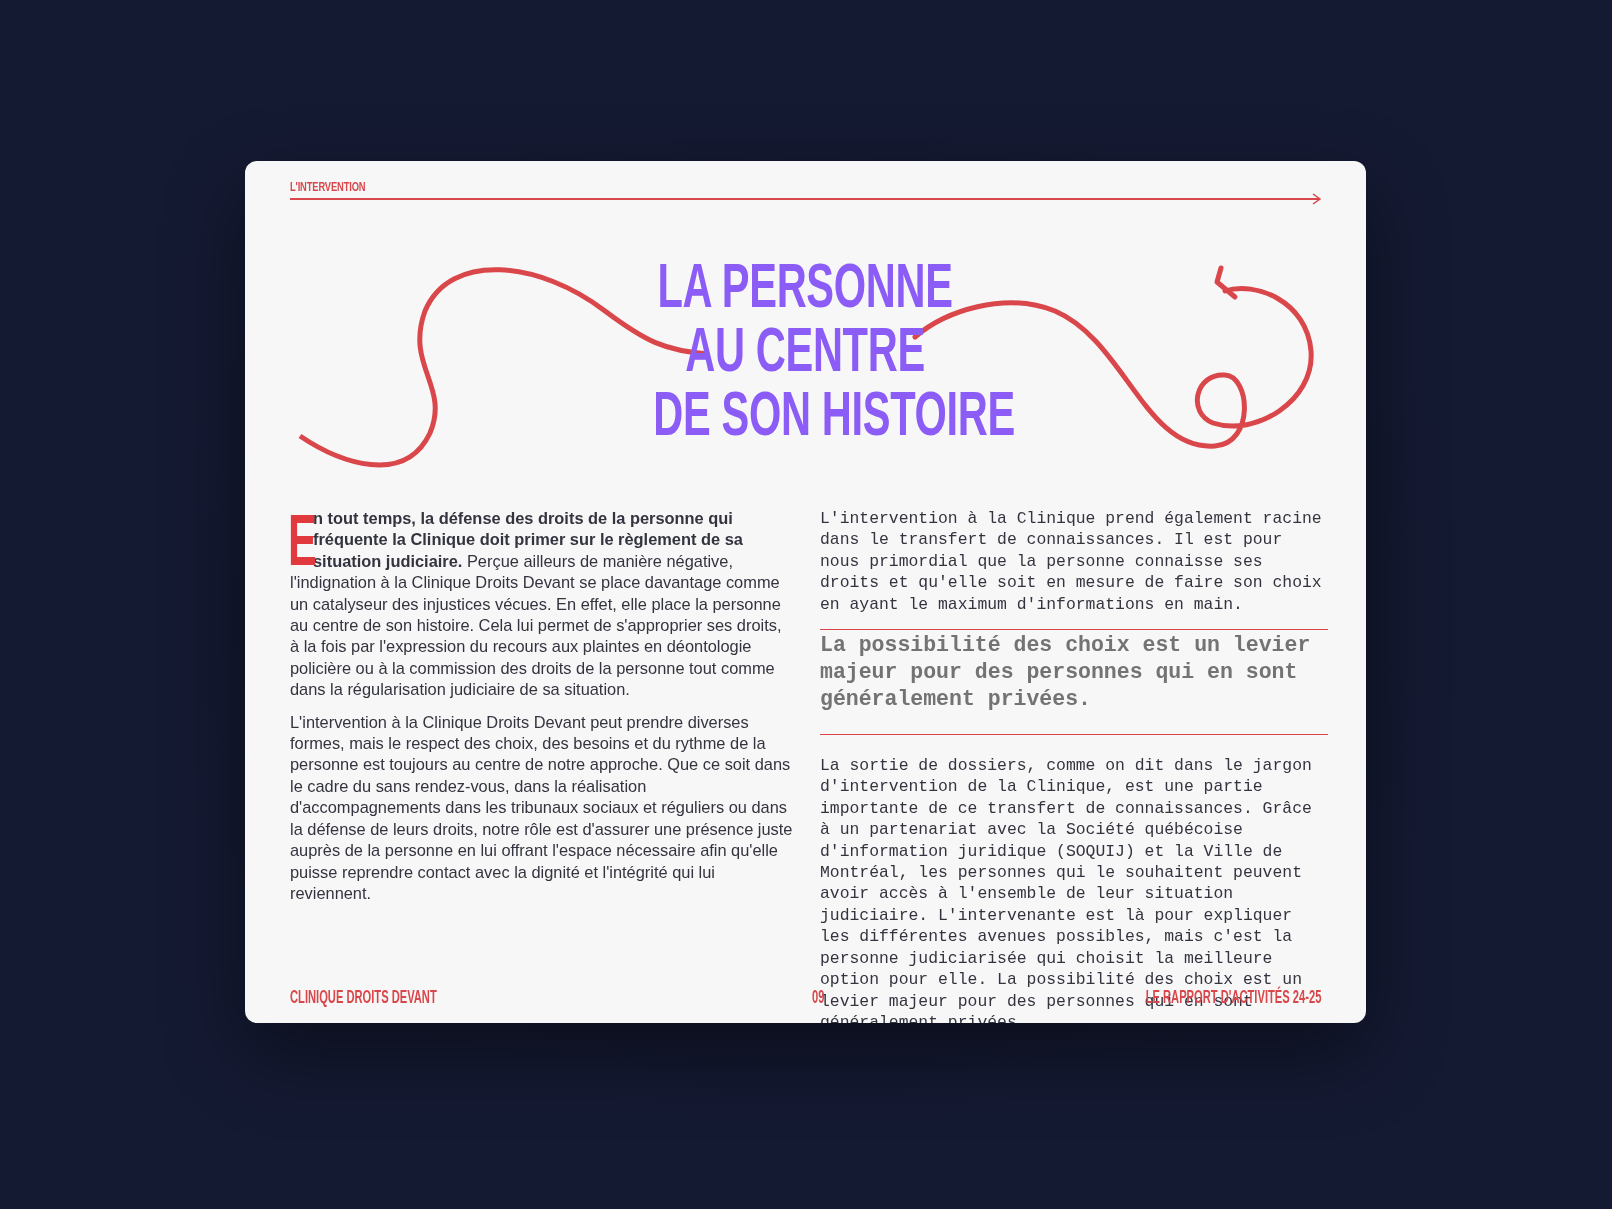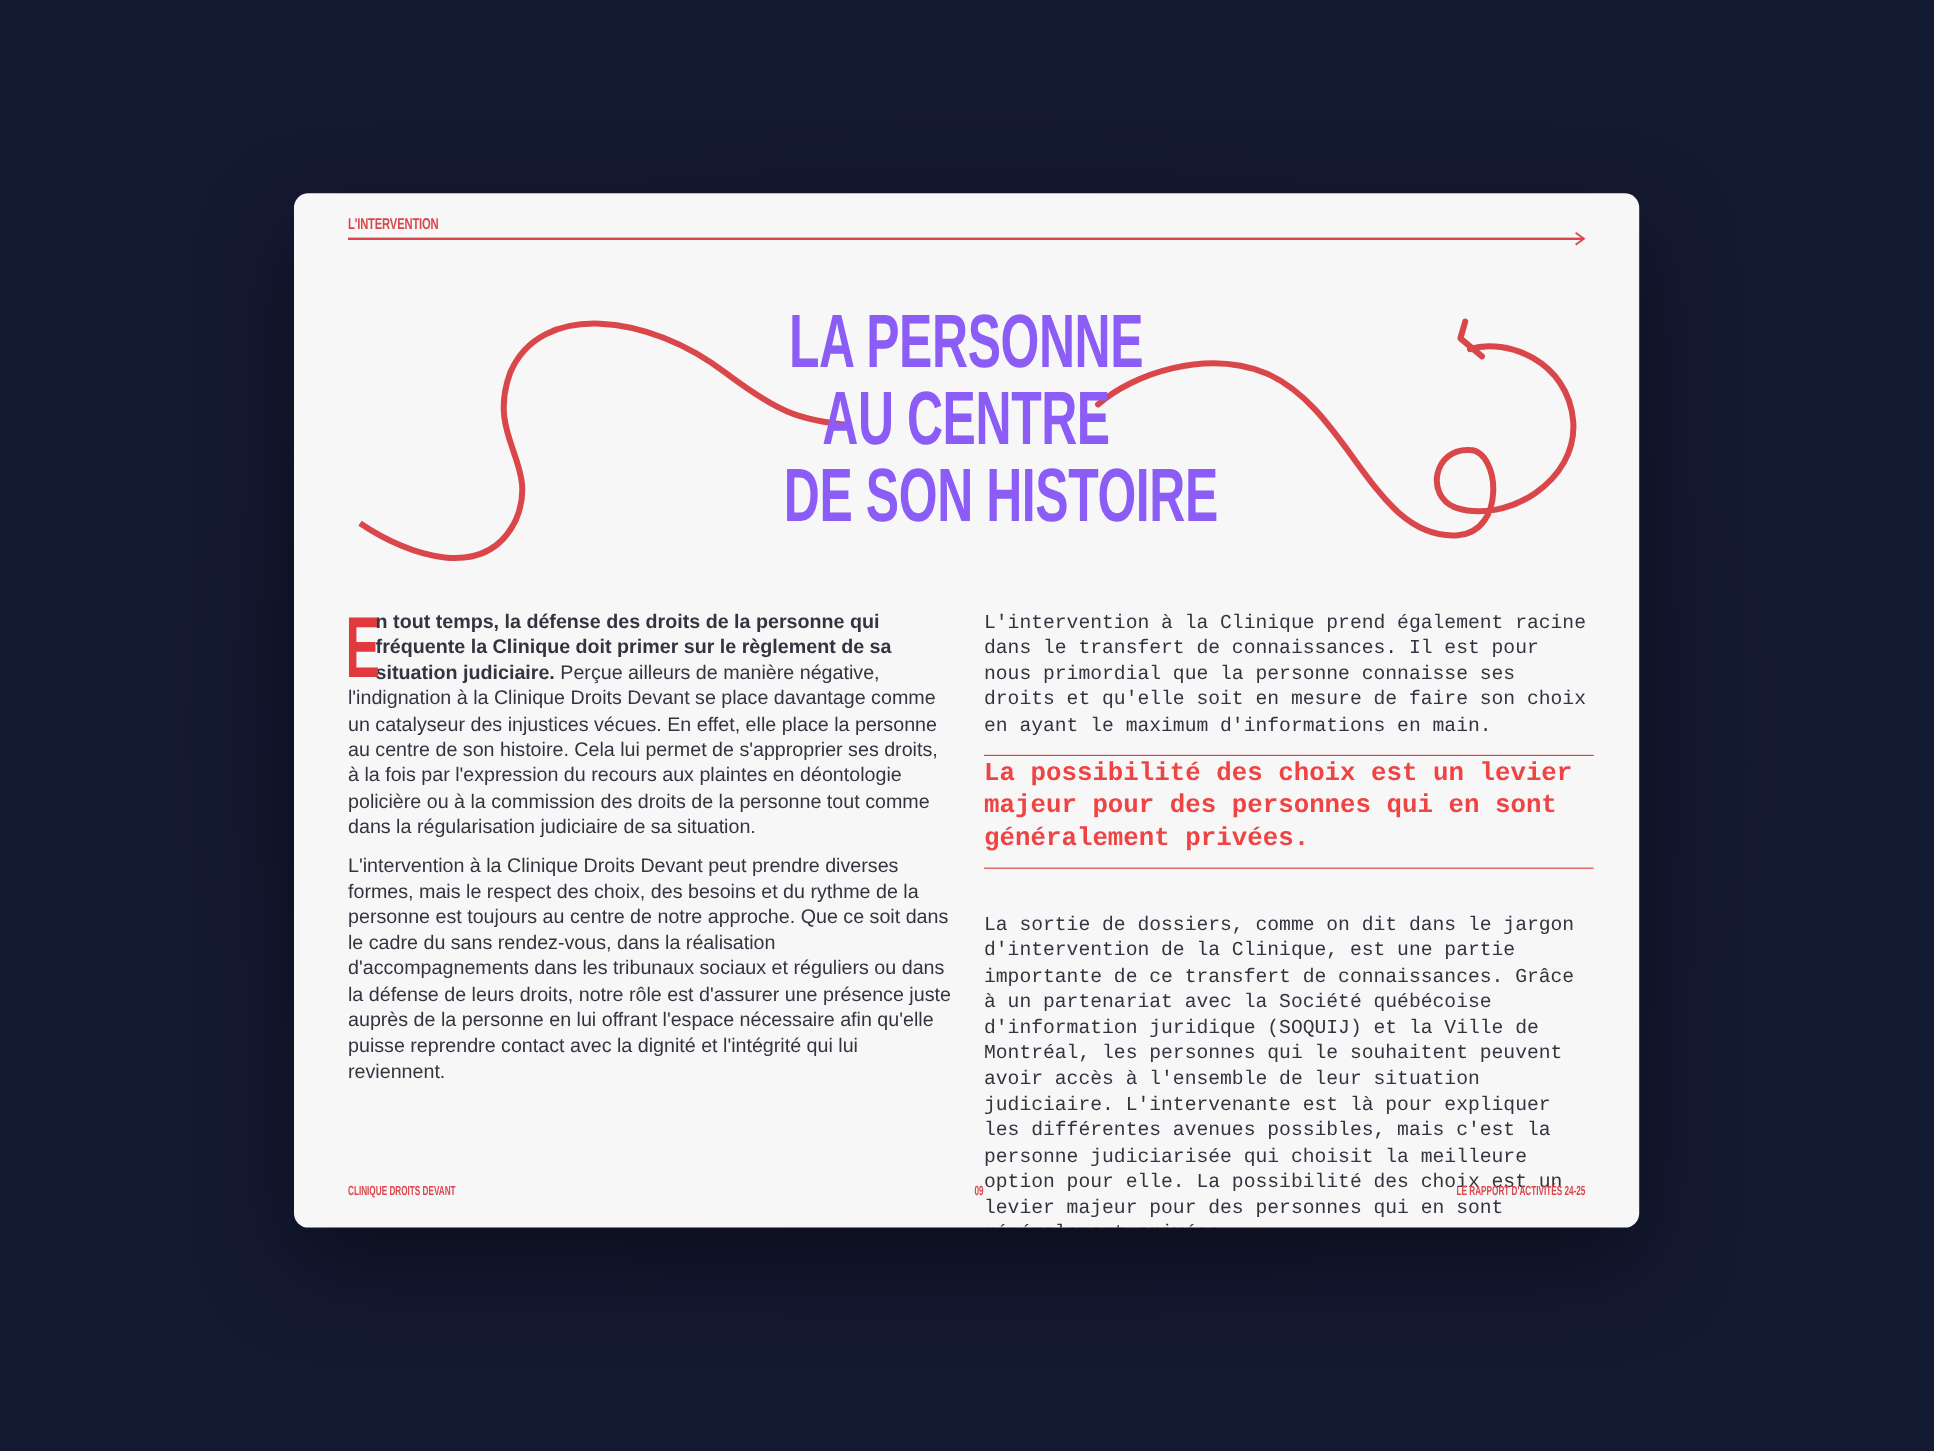--- a/index.html
+++ b/index.html
@@ -43,24 +43,24 @@
     .col p { margin: 0 0 11px 0; }
     .dropcap {
       float: left; color: #e03a3e; font-weight: bold; font-size: 72px; line-height: 56px;
       margin: 4px 3px 0 -2px; height: 60px;
       font-family: "Liberation Sans Narrow", "Liberation Sans", sans-serif;
       transform: scaleX(0.6); transform-origin: left top; width: 22px;
     }
     .lead-bold { font-weight: bold; }
     .pull-quote {
       border-top: 1.5px solid #d9474b; border-bottom: 1.5px solid #d9474b;
-      padding: 2px 0 10px 0; margin: 14px 0 36px 0;
-      font-size: 21.5px; line-height: 27px; font-weight: bold; color: #ef4444;
+      padding: 2px 0 21px 0; margin: 14px 0 20px 0;
+      font-size: 21.5px; line-height: 27px; font-weight: bold; color: #737373;
     }
-    .footer { position: absolute; top: 826px; color: #d9474b; font-size: 11px; white-space: nowrap; }
+    .footer { position: absolute; top: 826px; color: #d9474b; font-size: 18px; white-space: nowrap; }
     .footer-left { left: 45px; }
     .footer-center { left: 567px; }
     .footer-right { right: 45px; text-align: center; }
     .footer .cond { transform: scaleX(0.62); }
     .footer-right .cond { transform-origin: right center; }
   </style>
 </head>
 <body>
 
 <div class="bg-glow"></div>

